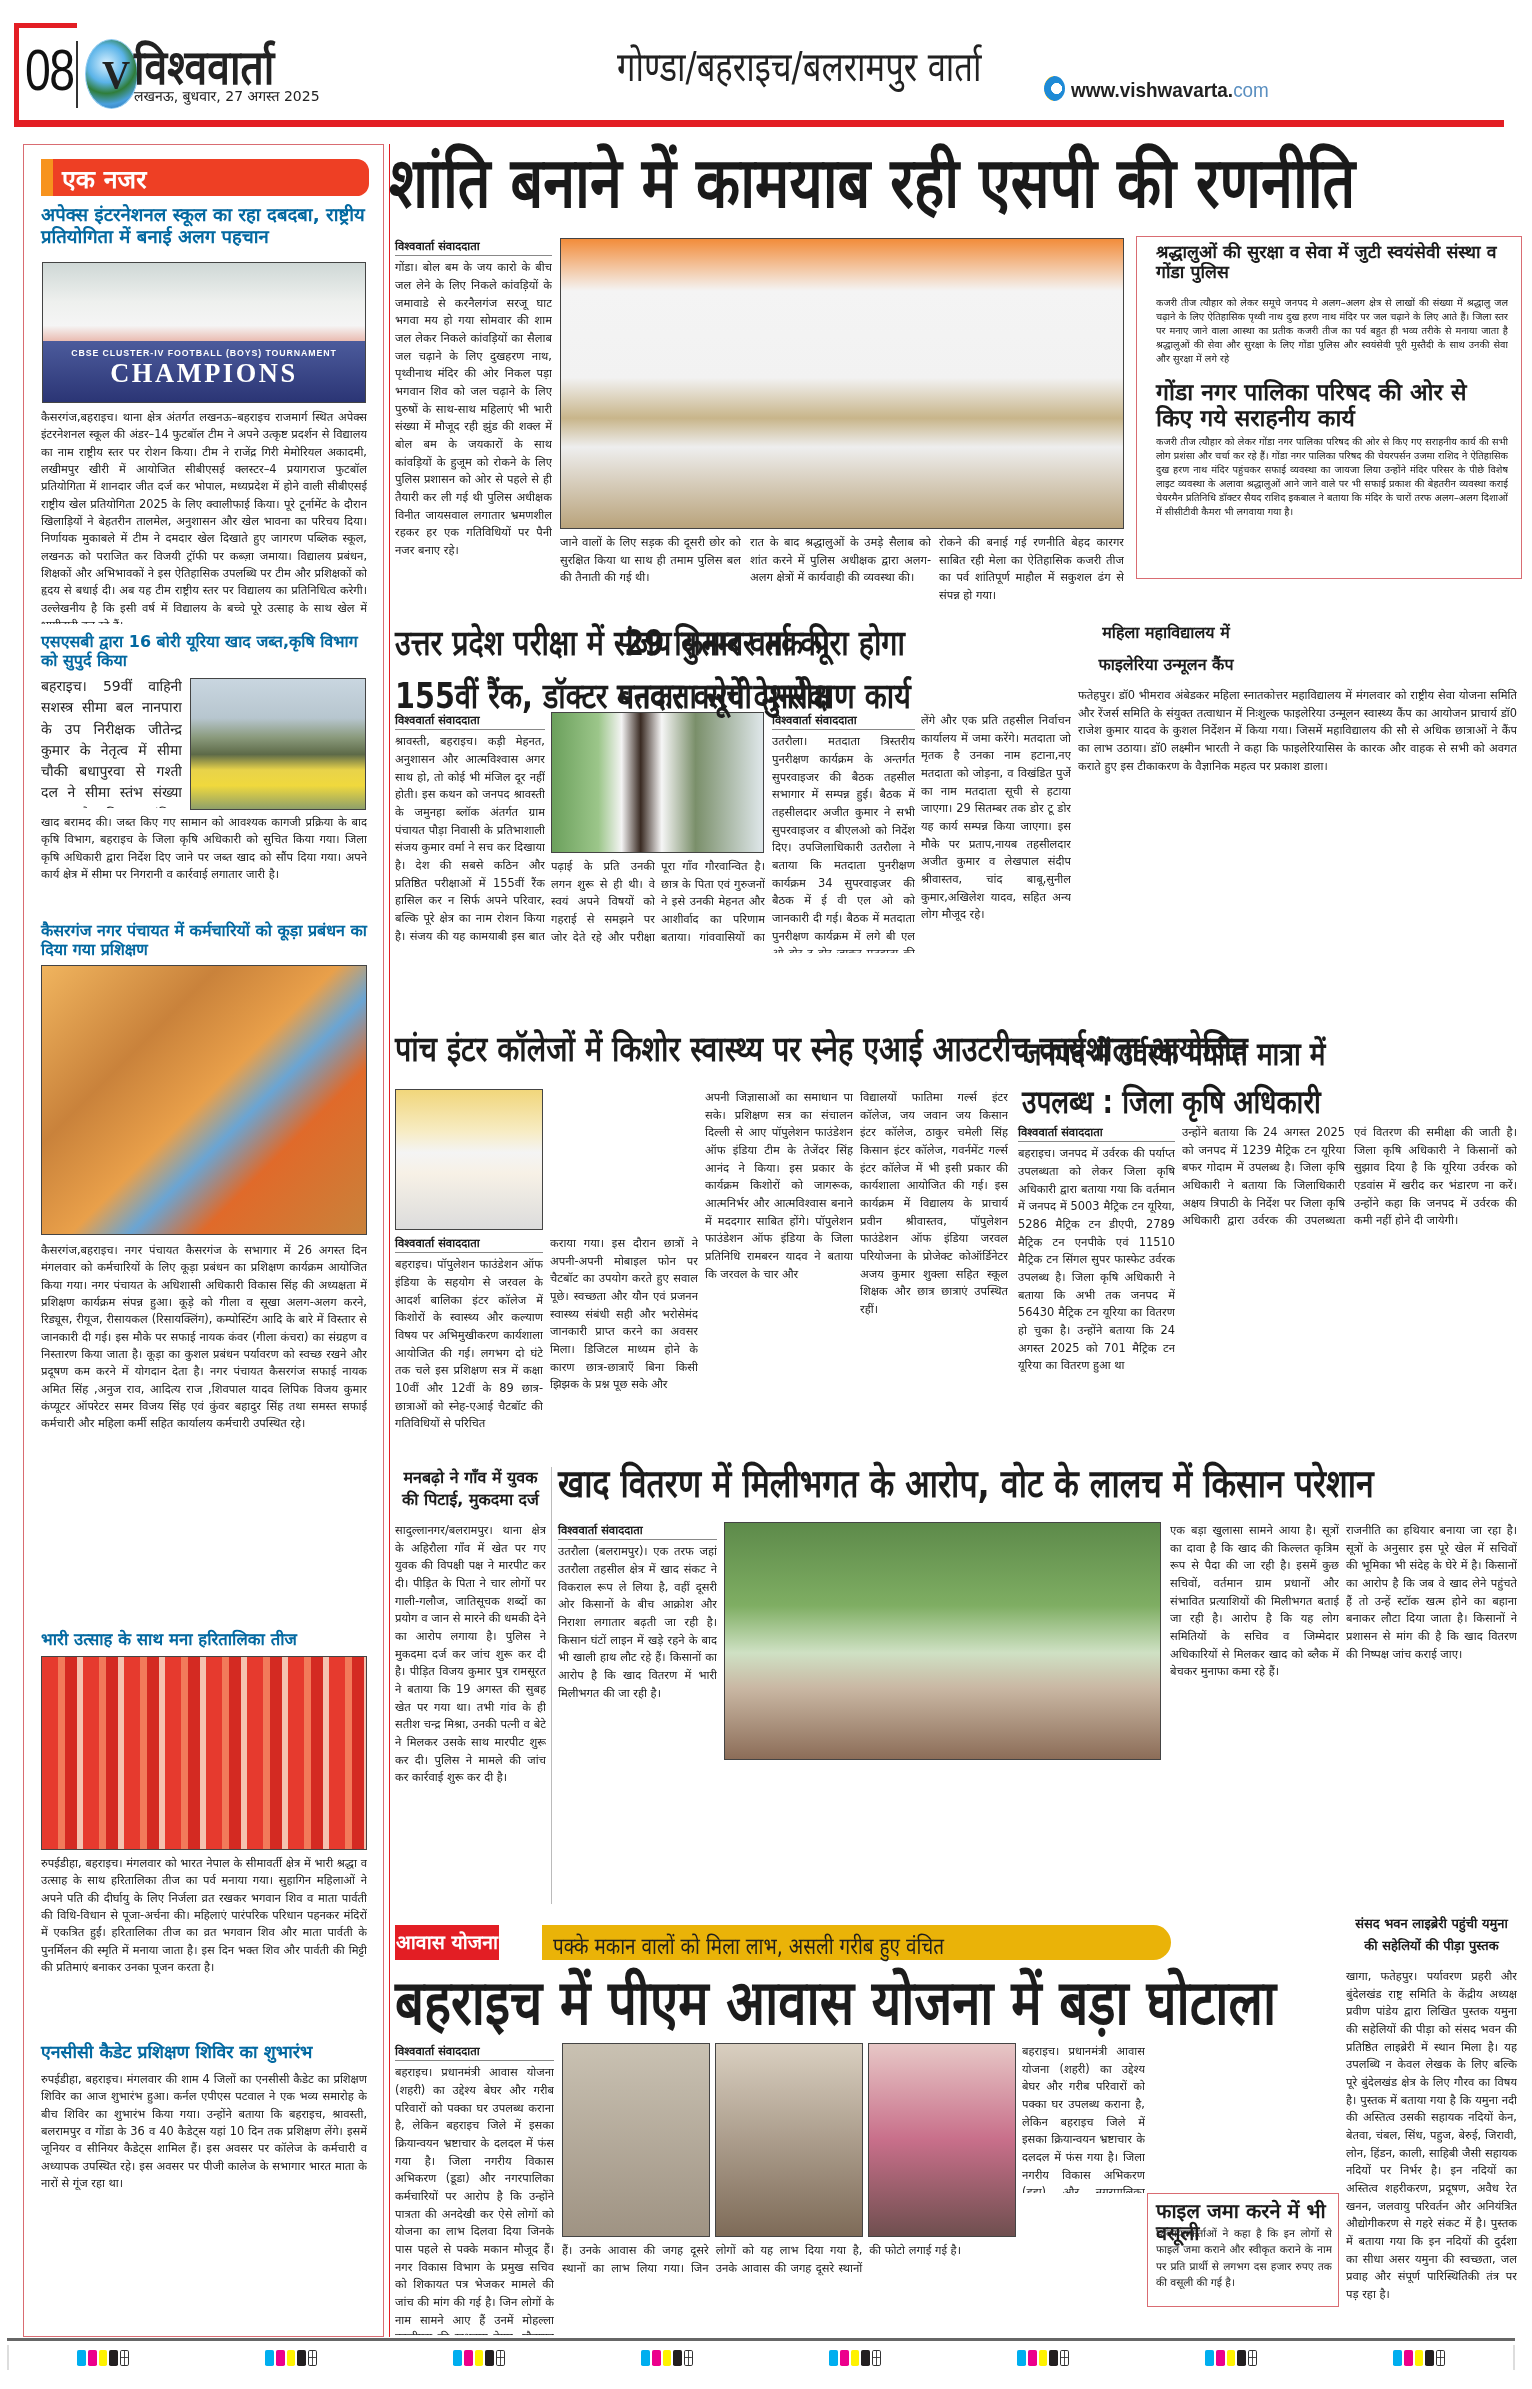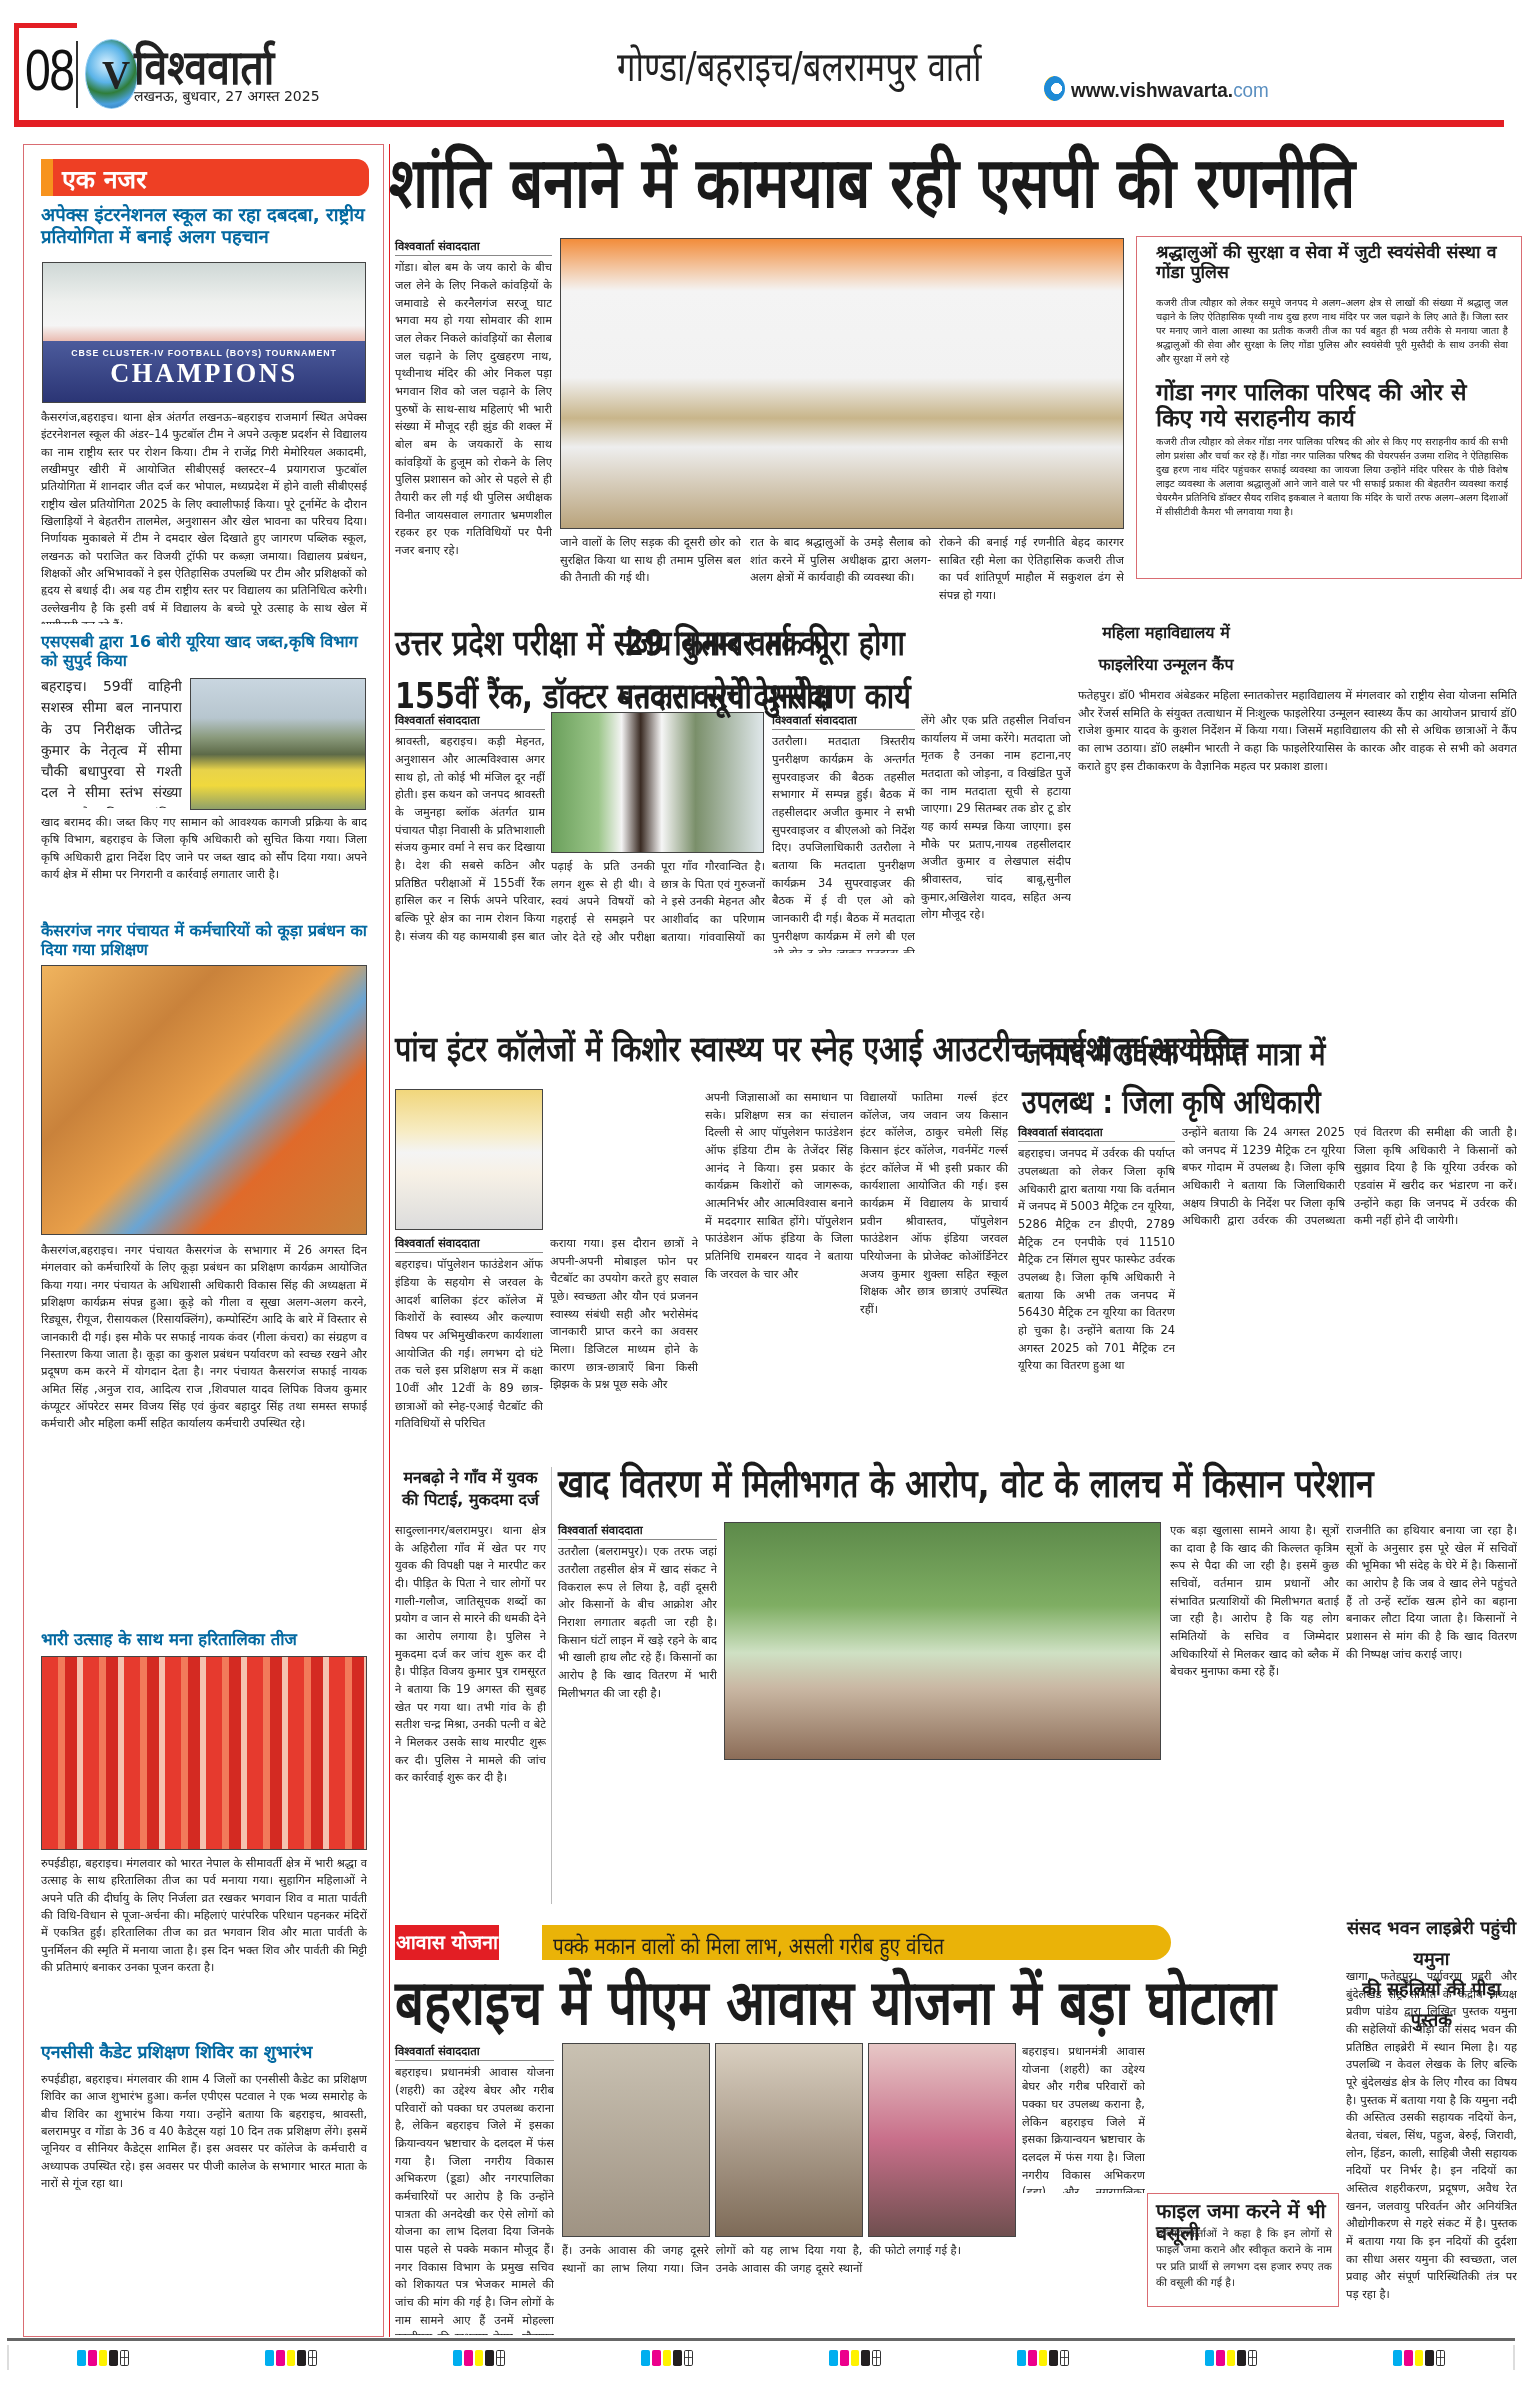--- a/index.html
+++ b/index.html
@@ -209,21 +209,21 @@
 <div class="photo ph-awas1" style="left:562px; top:2043px; width:148px; height:194px;"></div>
 <div class="photo ph-awas2" style="left:715px; top:2043px; width:148px; height:194px;"></div>
 <div class="photo ph-awas3" style="left:868px; top:2043px; width:148px; height:194px;"></div>
 <div class="body-text abs" style="left:562px; top:2242px; width:454px; height:85px; column-count:3; column-gap:7px;">हैं। उनके आवास की जगह दूसरे स्थानों का लाभ लिया गया। जिन लोगों को यह लाभ दिया गया है, उनके आवास की जगह दूसरे स्थानों की फोटो लगाई गई है।</div>
 <div class="body-text abs" style="left:1022px; top:2043px; width:123px; height:150px;">बहराइच। प्रधानमंत्री आवास योजना (शहरी) का उद्देश्य बेघर और गरीब परिवारों को पक्का घर उपलब्ध कराना है, लेकिन बहराइच जिले में इसका क्रियान्वयन भ्रष्टाचार के दलदल में फंस गया है। जिला नगरीय विकास अभिकरण (डूडा) और नगरपालिका कर्मचारियों पर आरोप है कि उन्होंने पात्रता की अनदेखी कर ऐसे लोगों को योजना का लाभ दिलवा दिया जिनके पास पहले से पक्के मकान मौजूद हैं। नगर विकास विभाग के प्रमुख सचिव को शिकायत पत्र भेजकर मामले की जांच की मांग की गई है। जिन लोगों के नाम सामने आए हैं उनमें मोहल्ला काजीपुरा की खुशनुमा बेगम, मौहम्मद नईम, जमीला बेगम, खैरुननिशा, सबीहा, शहाबुद्दीन, रुखसाना, वहकरुल बेगम, अनीता, मोहम्मद साबिर, पिंकी, मो. जावेद, एकता गोयल, साधना</div>
 
 <div class="box" style="left:1147px; top:2193px; width:192px; height:114px;"></div>
 <div class="abs hl" style="left:1156px; top:2200px; width:176px; font-size:20px;">फाइल जमा करने में भी वसूली</div>
 <div class="body-text abs" style="left:1156px; top:2225px; width:176px; height:79px; font-size:10.6px;">शिकायतकर्ताओं ने कहा है कि इन लोगों से फाइल जमा कराने और स्वीकृत कराने के नाम पर प्रति प्रार्थी से लगभग दस हजार रुपए तक की वसूली की गई है।</div>
 
-<div class="abs hl" style="left:1346px; top:1913px; width:171px; font-size:18px; text-align:center; line-height:1.7;">
+<div class="abs hl" style="left:1346px; top:1913px; width:171px; font-size:13px; text-align:center; line-height:1.7;">
   <div>संसद भवन लाइब्रेरी पहुंची यमुना</div>
   <div>की सहेलियों की पीड़ा पुस्तक</div>
 </div>
 <div class="body-text abs" style="left:1346px; top:1968px; width:171px; height:361px;">खागा, फतेहपुर। पर्यावरण प्रहरी और बुंदेलखंड राष्ट्र समिति के केंद्रीय अध्यक्ष प्रवीण पांडेय द्वारा लिखित पुस्तक यमुना की सहेलियों की पीड़ा को संसद भवन की प्रतिष्ठित लाइब्रेरी में स्थान मिला है। यह उपलब्धि न केवल लेखक के लिए बल्कि पूरे बुंदेलखंड क्षेत्र के लिए गौरव का विषय है। पुस्तक में बताया गया है कि यमुना नदी की अस्तित्व उसकी सहायक नदियों केन, बेतवा, चंबल, सिंध, पहुज, बेरुई, जिरावी, लोन, हिंडन, काली, साहिबी जैसी सहायक नदियों पर निर्भर है। इन नदियों का अस्तित्व शहरीकरण, प्रदूषण, अवैध रेत खनन, जलवायु परिवर्तन और अनियंत्रित औद्योगीकरण से गहरे संकट में है। पुस्तक में बताया गया कि इन नदियों की दुर्दशा का सीधा असर यमुना की स्वच्छता, जल प्रवाह और संपूर्ण पारिस्थितिकी तंत्र पर पड़ रहा है।</div>
 
 <div class="bottom-rule"></div>
 <div class="reg-strip">
   <div class="reg-group">
       <i class="c"></i>
       <i class="m"></i>

